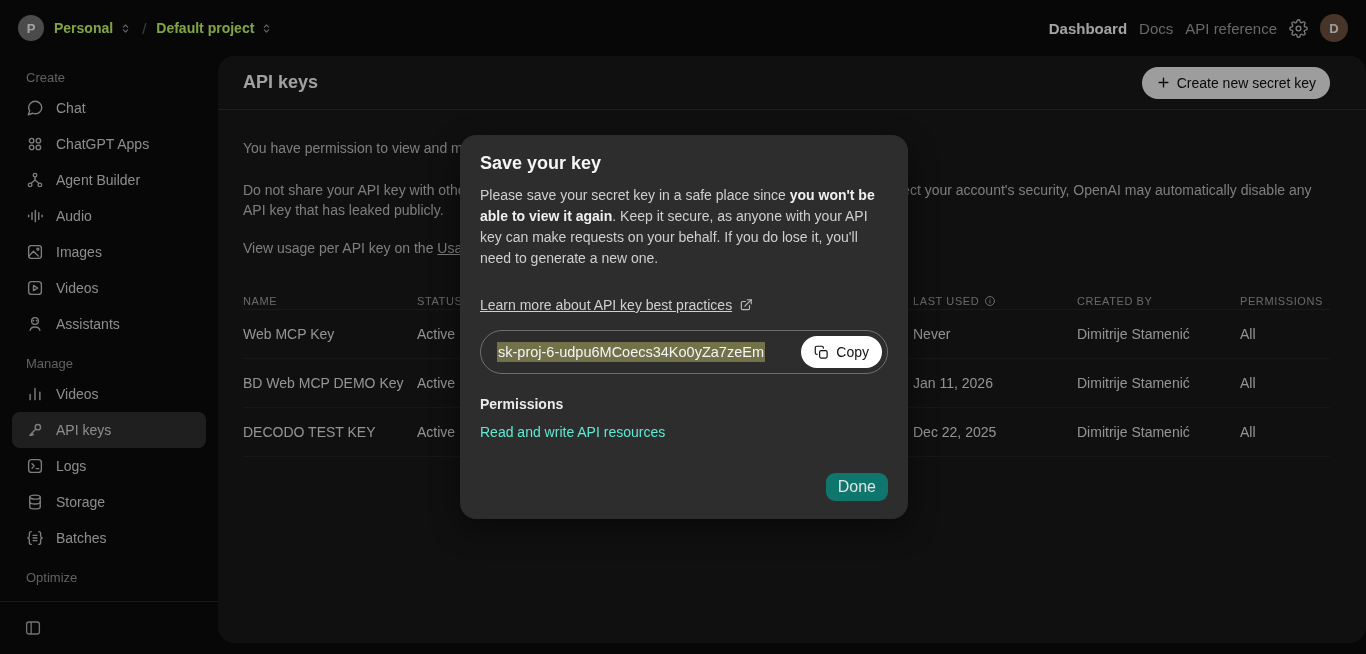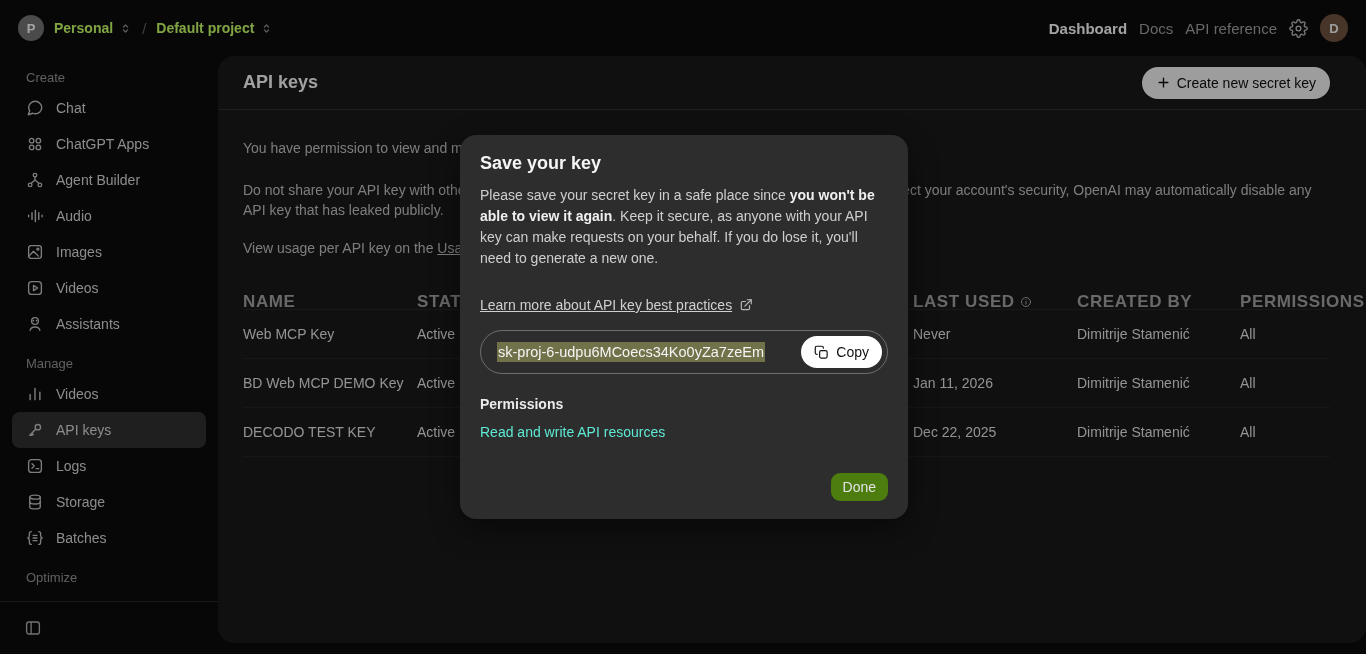--- a/index.html
+++ b/index.html
@@ -79,21 +79,21 @@
   .para.p1 { margin-top:28px; }
   .para.p2 { margin-top:22px; }
   .para.p3 { margin-top:18px; }
   .para a { color:#b9b9b9; text-decoration:underline; cursor:pointer; }
 
   
   .table { margin-top:26px; }
   .t-grid { display:grid; grid-template-columns:174px 496px 164px 163px 1fr; align-items:center; }
   .t-head { height:26px; border-bottom:1px solid #262626; }
   .t-head .th {
-    font-size:17px; font-weight:700; letter-spacing:0.6px; color:#9b9b9b;
+    font-size:11px; font-weight:400; letter-spacing:0.6px; color:#9b9b9b;
     display:flex; align-items:center; gap:5px; white-space:nowrap;margin-top:8px;
   }
   .t-row { height:49px; border-bottom:1px solid #222222; color:#d9d9d9; }
   .t-row .td { white-space:nowrap; overflow:hidden; }
 
   
   .scrim { position:absolute; inset:0; background:rgba(0,0,0,0.32); z-index:10; }
   .modal {
     position:absolute; left:460px; top:135px; width:448px; height:384px;
     background:#2d2d2d; border-radius:16px; z-index:20;
@@ -116,22 +116,22 @@
   }
   .copy-btn {
     position:absolute; right:5px; top:5px; height:32px; border:none; border-radius:16px;
     background:#ffffff; color:#111111; font-family:inherit; font-size:14px; font-weight:500;
     display:flex; align-items:center; gap:7px; padding:0 13px; cursor:pointer;
   }
   .perm-label { margin-top:22px; font-weight:700; color:#ececec; }
   .perm-value { margin-top:12px; color:#5eead4; }
   .modal-actions { margin-top:auto; display:flex; justify-content:flex-end; }
   .done-btn {
-    height:28px; border:none; border-radius:9px; background:#4d7c0f; color:#e3e3e3;
-    font-family:inherit; font-size:14px; padding:0 12px; cursor:pointer;
+    height:28px; border:none; border-radius:9px; background:#0f766e; color:#e3e3e3;
+    font-family:inherit; font-size:16px; padding:0 12px; cursor:pointer;
   }
 </style>
 </head>
 <body>
 
 <header class="topbar">
   <div class="crumbs">
     <div class="org-avatar">P</div>
     <div class="crumb-btn">
       <span>Personal</span>

